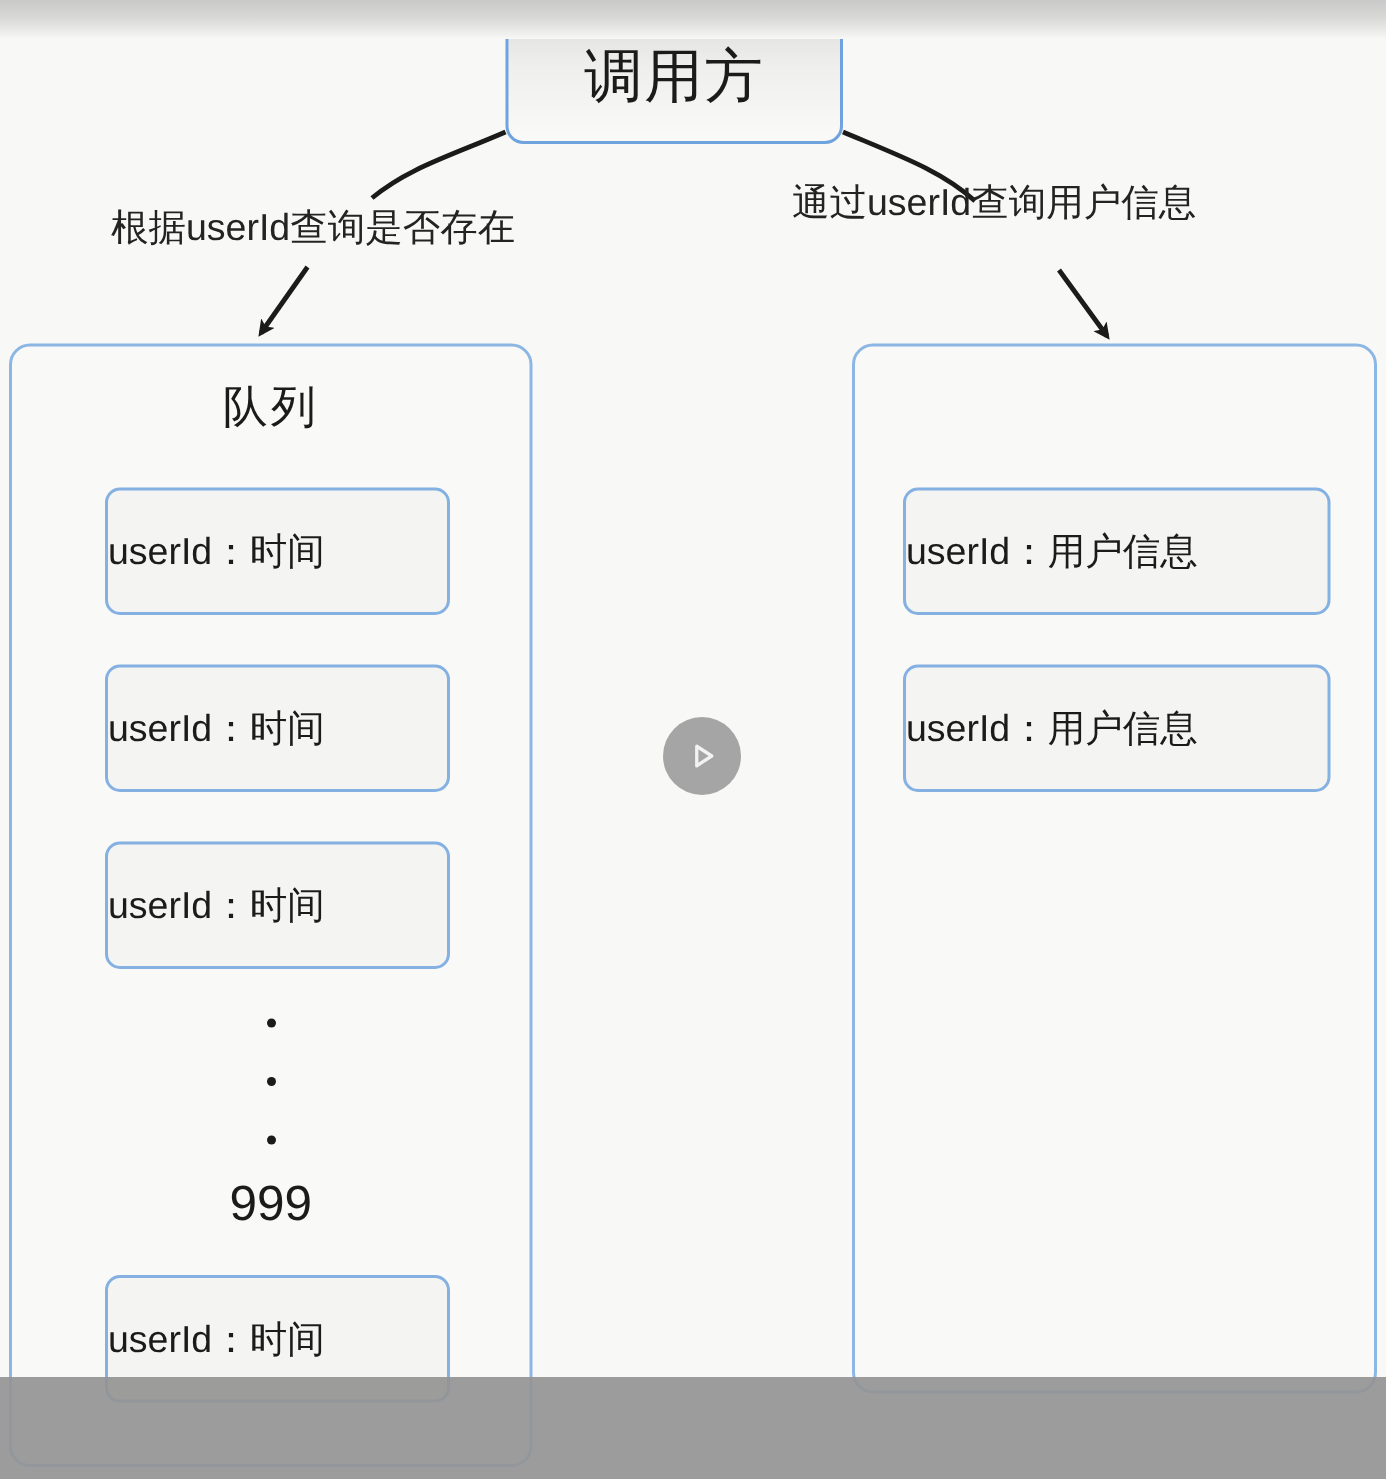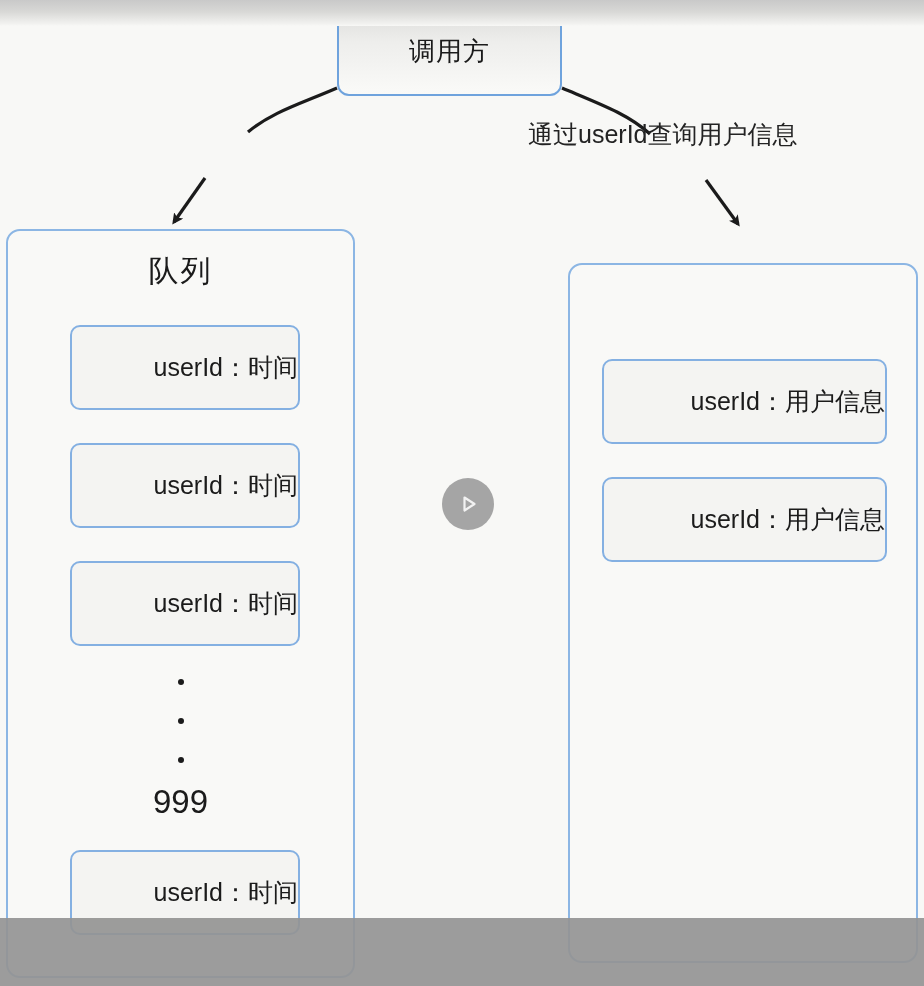--- a/index.html
+++ b/index.html
@@ -53,21 +53,21 @@
     border: 2px solid #6fa3dd;
     border-radius: 12px;
     background: linear-gradient(to bottom, #dcdcda 0%, #eeeeec 40%, #fafaf8 100%);
     display: flex;
     align-items: center;
     justify-content: center;
     z-index: 20;
     box-sizing: border-box;
   }
   .caller-text {
-    font-size: 26px;
+    font-size: 39px;
     color: #1b1b1b;
     letter-spacing: 1px;
   }
 
   
   .edge-label {
     position: absolute;
     font-size: 25px;
     color: #232323;
     white-space: nowrap;
@@ -84,41 +84,41 @@
     background: #f9f9f7;
     box-sizing: border-box;
     z-index: 10;
   }
   .container-left {
     left: 6px; top: 229px;
     width: 349px; height: 749px;
   }
   .container-right {
     left: 568px; top: 229px;
-    width: 350px; height: 700px; margin-top: 34px;
+    width: 350px; height: 700px;
   }
   .container-title {
     position: absolute;
     left: 0; right: 0;
     top: 20px;
     text-align: center;
     font-size: 30px;
     color: #1b1b1b;
     letter-spacing: 2px;
   }
 
   
   .card {
     position: absolute;
     border: 2px solid #84b0e2;
     border-radius: 10px;
     background: #f4f4f2;
     display: flex;
     align-items: center;
-    justify-content: flex-end;
+    justify-content: flex-start;
     box-sizing: border-box;
   }
   .card-text {
     font-size: 25px;
     color: #1b1b1b;
     white-space: nowrap;
   }
   .card-l { left: 62px; width: 230px; height: 85px; }
   .card-r { left: 32px; width: 285px; height: 85px; }
 
@@ -185,20 +185,21 @@
 
     <path d="M562,88 C600,104 628,114 650,134" fill="none" stroke="#1b1b1b" stroke-width="3.2"></path>
 
     <path d="M706,180 L738,224" fill="none" stroke="#1b1b1b" stroke-width="3.2" marker-end="url(#ahead)"></path>
   </svg>
 
   <div class="caller-box">
     <span class="caller-text">调用方</span>
   </div>
 
+  <div class="edge-label left">根据userId查询是否存在</div>
   <div class="edge-label right">通过userId查询用户信息</div>
 
   <div class="container-box container-left">
     <div class="container-title">队列</div>
 
     <div class="card card-l l1">
       <span class="card-text">userId：时间</span>
     </div>
     <div class="card card-l l2">
       <span class="card-text">userId：时间</span>

